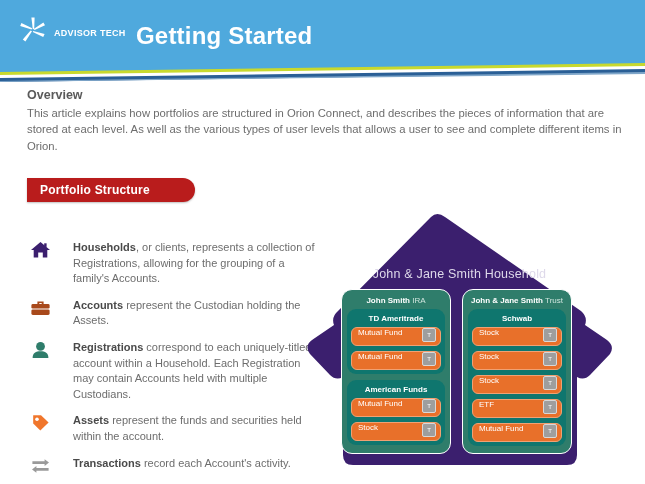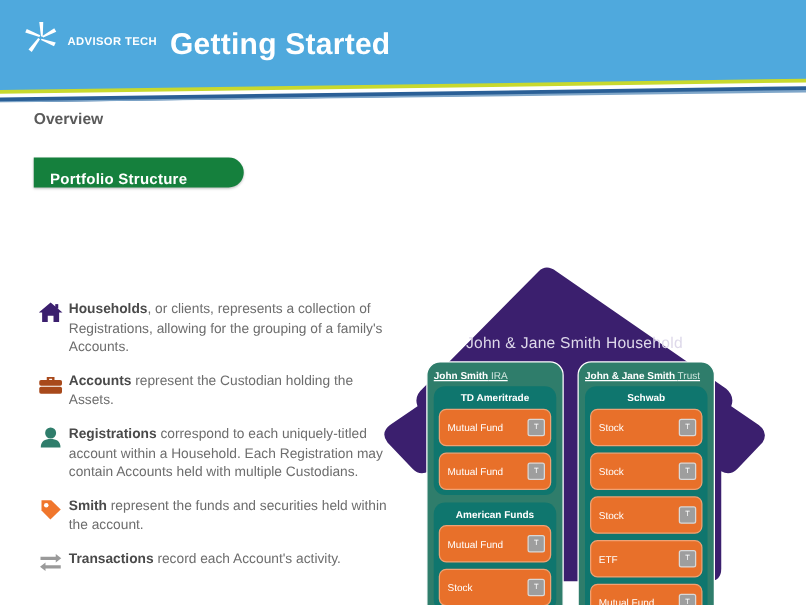--- a/index.html
+++ b/index.html
@@ -46,35 +46,35 @@
   .sec-head{
     margin:0 0 3px 27px;font-size:12.5px;font-weight:bold;color:#5a5a5a;
   }
   .para{
     margin:0 27px 0 27px;font-size:11.3px;color:#6d6d6d;line-height:1.45;
     width:598px;
   }
 
   .banner-wrap{margin:24px 0 0 27px;}
   .banner{
-    width:168px;height:24px;background:#15803d;
+    width:168px;height:24px;background:#b91c1c;
     border-radius:0 12px 12px 0;
-    display:flex;align-items:flex-end;
+    display:flex;align-items:center;
     box-shadow:0 1px 2px rgba(0,0,0,.25);
   }
   .banner span{
     color:#ffffff;font-size:12px;font-weight:bold;margin-left:13px;letter-spacing:.2px;
   }
   .para2{
     margin:18px 27px 0 27px;font-size:11.3px;color:#6d6d6d;
   }
 
   
   .features{position:absolute;left:30px;top:240px;width:290px;}
-  .feat{display:flex;gap:4px;margin-bottom:11px;}
+  .feat{display:flex;gap:22px;margin-bottom:11px;}
   .feat-icon{width:21px;flex:0 0 21px;padding-top:1px;}
   .feat-txt{font-size:11px;color:#6d6d6d;line-height:1.42;}
   .feat-txt b{color:#4a4a4a;font-weight:bold;}
 
   
   .diagram{
     position:absolute;left:285px;top:207px;width:349px;height:272px;
   }
   .house-svg{position:absolute;left:0;top:0;}
   .house-title{
@@ -83,36 +83,35 @@
   }
   .cols{
     position:absolute;left:56px;top:82px;width:242px;
     display:flex;gap:11px;
   }
   .reg{
     background:#2f7d6b;border:1.6px solid #ffffff;border-radius:11px;
     padding:5px 5px 7px 5px;width:110px;box-sizing:border-box;
   }
   .reg-title{
-    color:#ffffff;font-size:8px;margin:1px 0 4px 0;
+    text-align:center;color:#ffffff;font-size:8px;margin:1px 0 4px 0;
     white-space:nowrap;
-    text-decoration:underline;
   }
   .reg-title b{font-weight:bold;}
   .reg-title i{font-style:normal;color:#cfe5de;}
   .cust{
     background:#0f766e;border-radius:9px;padding:4px;margin-bottom:6px;
   }
   .cust:last-child{margin-bottom:0;}
   .cust-title{
     text-align:center;color:#ffffff;font-size:8px;font-weight:bold;margin:1px 0 4px 0;
   }
   .asset{
     background:#e8702a;border:1px solid #f0a173;border-radius:6px;
-    height:30px;margin-bottom:5px;display:flex;align-items:center;
+    height:19px;margin-bottom:5px;display:flex;
     justify-content:space-between;padding:0 4px 0 6px;box-sizing:border-box;
   }
   .asset:last-child{margin-bottom:0;}
   .asset-label{color:#ffffff;font-size:8px;}
   .tbadge{
     width:12px;height:12px;background:#9e9e9e;border:1px solid #d8d8d8;
     border-radius:2px;color:#ffffff;font-size:6px;
     display:flex;align-items:center;justify-content:center;
   }
 </style>
@@ -147,20 +146,21 @@
     <polygon points="0,20 645,11 645,15 0,24" fill="#c8d92e"></polygon>
     <polygon points="0,23 645,14 645,16 0,25" fill="#ffffff"></polygon>
     <polygon points="0,25 645,16 645,22 0,30" fill="#ffffff"></polygon>
     <polygon points="0,26 645,17 645,21 0,30" fill="#2a5f96"></polygon>
     <polygon points="0,29 645,20 645,22 0,30" fill="#7fa6c9"></polygon>
   </svg>
 </div>
 
 <div class="content">
   <h2 class="sec-head">Overview</h2>
+  <p class="para">This article explains how portfolios are structured in Orion Connect, and describes the pieces of information that are stored at each level. As well as the various types of user levels that allows a user to see and complete different items in Orion.</p>
 
   <div class="banner-wrap">
     <div class="banner">
       <span>Portfolio Structure</span>
     </div>
   </div>
 
 </div>
 
 <div class="features">
@@ -196,21 +196,21 @@
     <span class="feat-txt"><b>Registrations</b><span> correspond to each uniquely-titled account within a Household. Each Registration may contain Accounts held with multiple Custodians.</span></span>
   </div>
 
   <div class="feat">
     <span class="feat-icon">
       <svg width="21" height="18" viewBox="0 0 21 18">
         <path d="M3.2 1.2 L11.0 1.2 L18.6 8.6 L10.3 16.6 L3.2 9.4 Z" fill="#f0762c"></path>
         <circle cx="7.0" cy="5.2" r="1.8" fill="#ffffff"></circle>
       </svg>
     </span>
-    <span class="feat-txt"><b>Smith</b><span> represent the funds and securities held within the account.</span></span>
+    <span class="feat-txt"><b>Assets</b><span> represent the funds and securities held within the account.</span></span>
   </div>
 
   <div class="feat">
     <span class="feat-icon">
       <svg width="21" height="18" viewBox="0 0 21 18">
         <path d="M19 5.6 L14.6 2.2 L14.6 4.3 L2.4 4.3 L2.4 6.9 L14.6 6.9 L14.6 9.0 Z" fill="#9a9a9a"></path>
         <path d="M2 12.4 L6.4 9.0 L6.4 11.1 L18.6 11.1 L18.6 13.7 L6.4 13.7 L6.4 15.8 Z" fill="#9a9a9a"></path>
       </svg>
     </span>
     <span class="feat-txt"><b>Transactions</b><span> record each Account's activity.</span></span>

